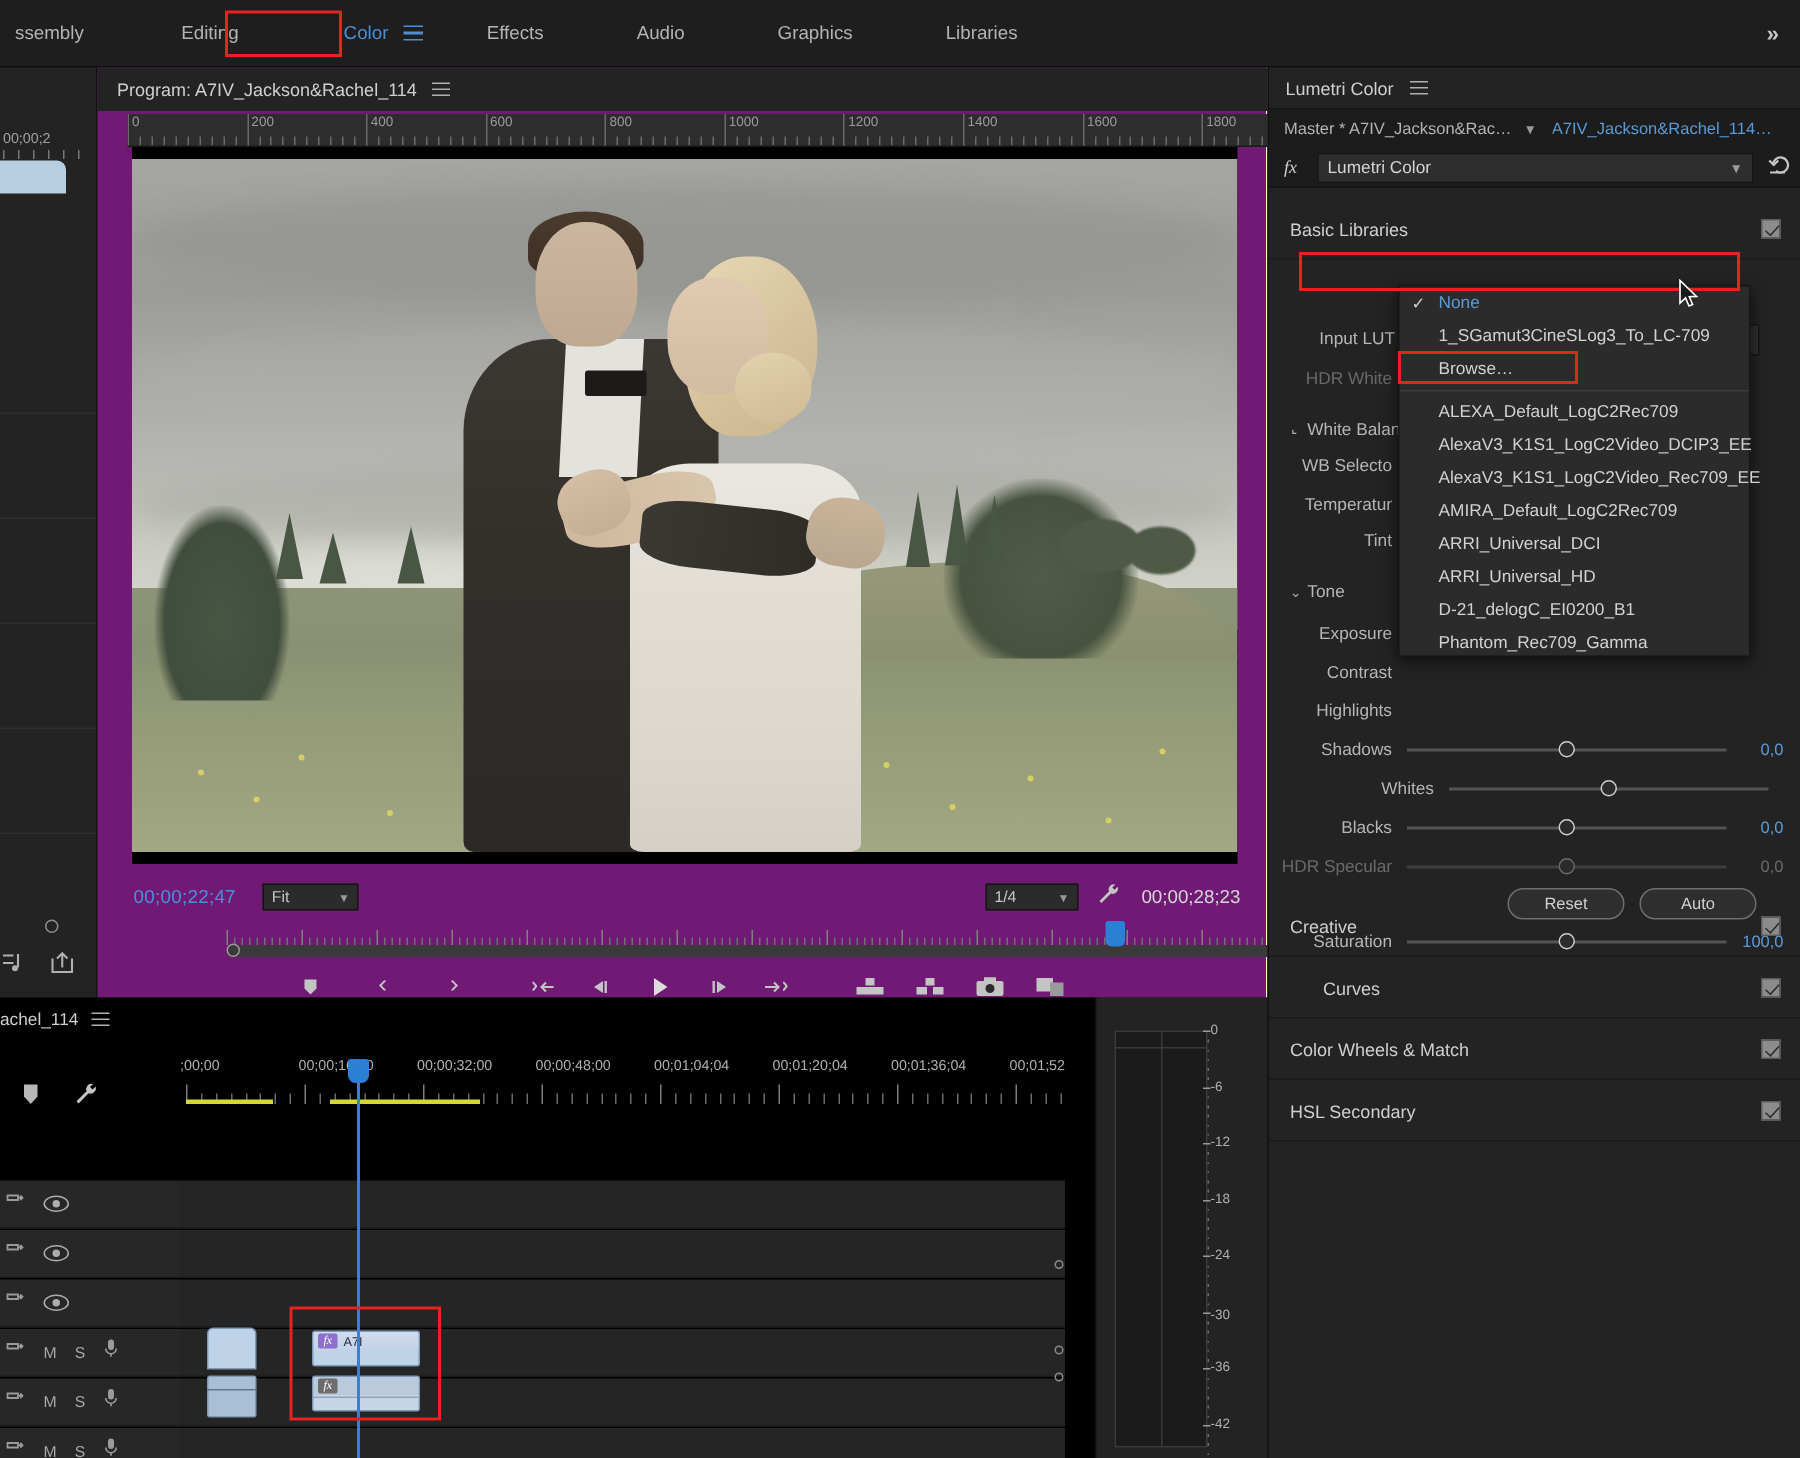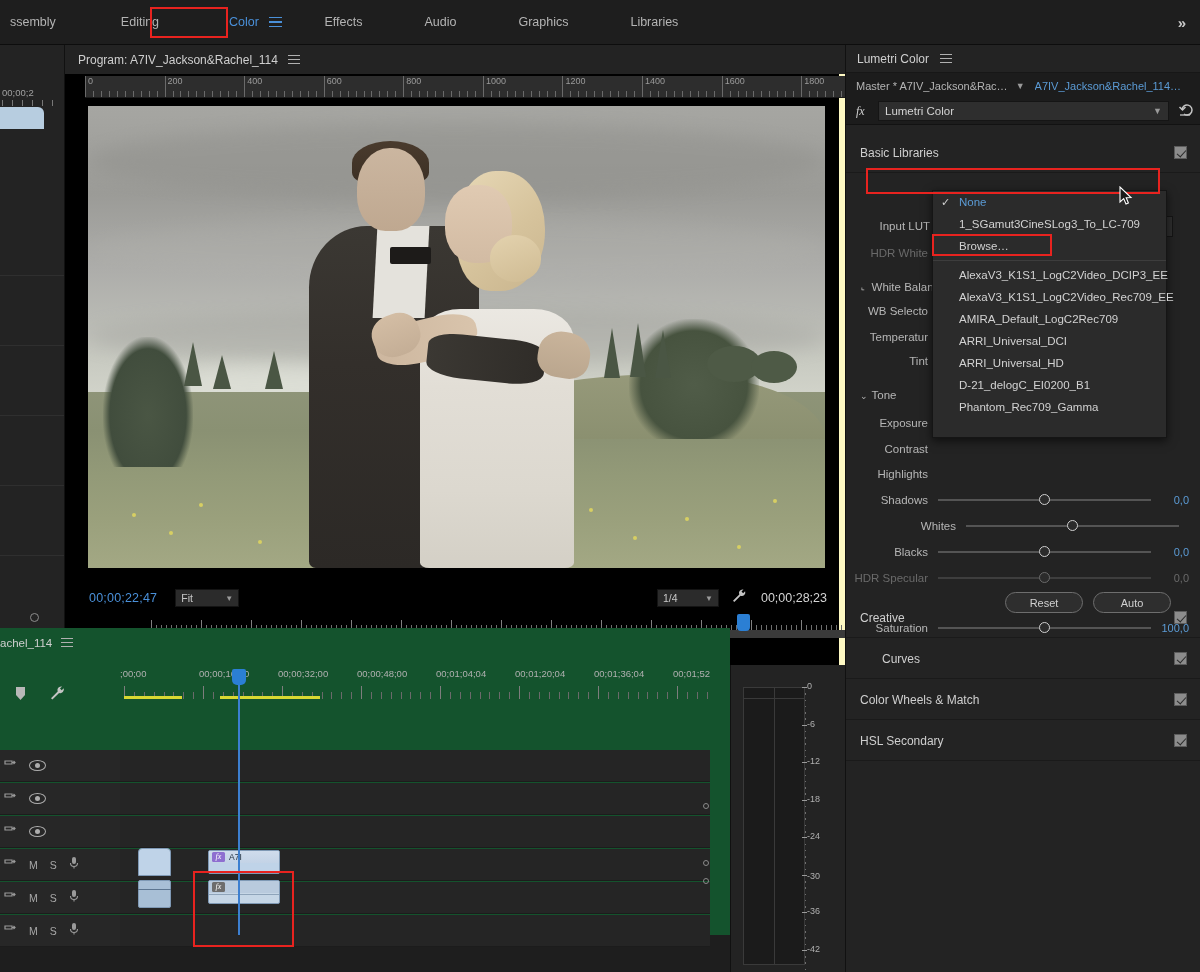--- a/index.html
+++ b/index.html
@@ -60,21 +60,21 @@
     position: absolute; left: 0; bottom: 8px; width: 65px; height: 26px;
   }
   .le-circ {
     position: absolute; left: 30px; top: -18px; width: 9px; height: 9px;
     border: 1.3px solid #8c8c8c; border-radius: 50%;
   }
 
   
   .program-panel {
     position: absolute; left: 65px; top: 45px; width: 780px; height: 620px;
-    background: #000000; border-right: 6px solid #fef9c3;
+    background: #701a75; border-right: 1px solid #fef9c3;
   }
   .pm-header {
     position: absolute; left: 0; top: 0; width: 780px; height: 29px;
     display: flex; align-items: center; padding-left: 13px;
     background: #232323;
   }
   .pm-title { font-size: 12px; color: #cfcfcf; }
   .pm-ham {
     display: inline-block; width: 12px; height: 10px; margin-left: 10px; position: relative;
   }
@@ -249,22 +249,22 @@
     display:flex; align-items:center; justify-content:center; gap:20px;
   }
   .pm-transport2 {
     position:absolute; left:0; top:630px; width:780px; height:24px;
     display:flex; align-items:center; justify-content:center;
   }
   .plus-btn { position:absolute; right:30px; top:634px; font-size:17px; color:#bdbdbd; }
 
   
   .tl-panel {
-    position: absolute; left: 0; top: 628px; width: 730px; height: 307px;
-    background: #14532d;
+    position: absolute; left: 0; top: 665px; width: 730px; height: 307px;
+    background: #000000;
     text-decoration: underline;
   }
   .tl-header {
     position:absolute; left:0; top:0; width:730px; height:30px;
     display:flex; align-items:center; padding-left:0px;
   }
   .tl-title { font-size: 11.5px; color: #cfcfcf; margin-left: 0px; }
   .tl-toolbar { position:absolute; left:5px; top:52px; width:110px; height:30px; display:flex; align-items:center; gap:22px; padding-left:9px;}
   .tl-ruler {
     position:absolute; left:120px; top:40px; width:590px; height:32px;
@@ -1355,20 +1355,23 @@
         <span>None</span>
       </div>
       <div class="lut-item">
         <span>1_SGamut3CineSLog3_To_LC-709</span>
       </div>
       <div class="lut-item">
         <span>Browse…</span>
       </div>
       <div class="lut-sep"></div>
       <div class="lut-item">
+        <span>ALEXA_Default_LogC2Rec709</span>
+      </div>
+      <div class="lut-item">
         <span>AlexaV3_K1S1_LogC2Video_DCIP3_EE</span>
       </div>
       <div class="lut-item">
         <span>AlexaV3_K1S1_LogC2Video_Rec709_EE</span>
       </div>
       <div class="lut-item">
         <span>AMIRA_Default_LogC2Rec709</span>
       </div>
       <div class="lut-item">
         <span>ARRI_Universal_DCI</span>

